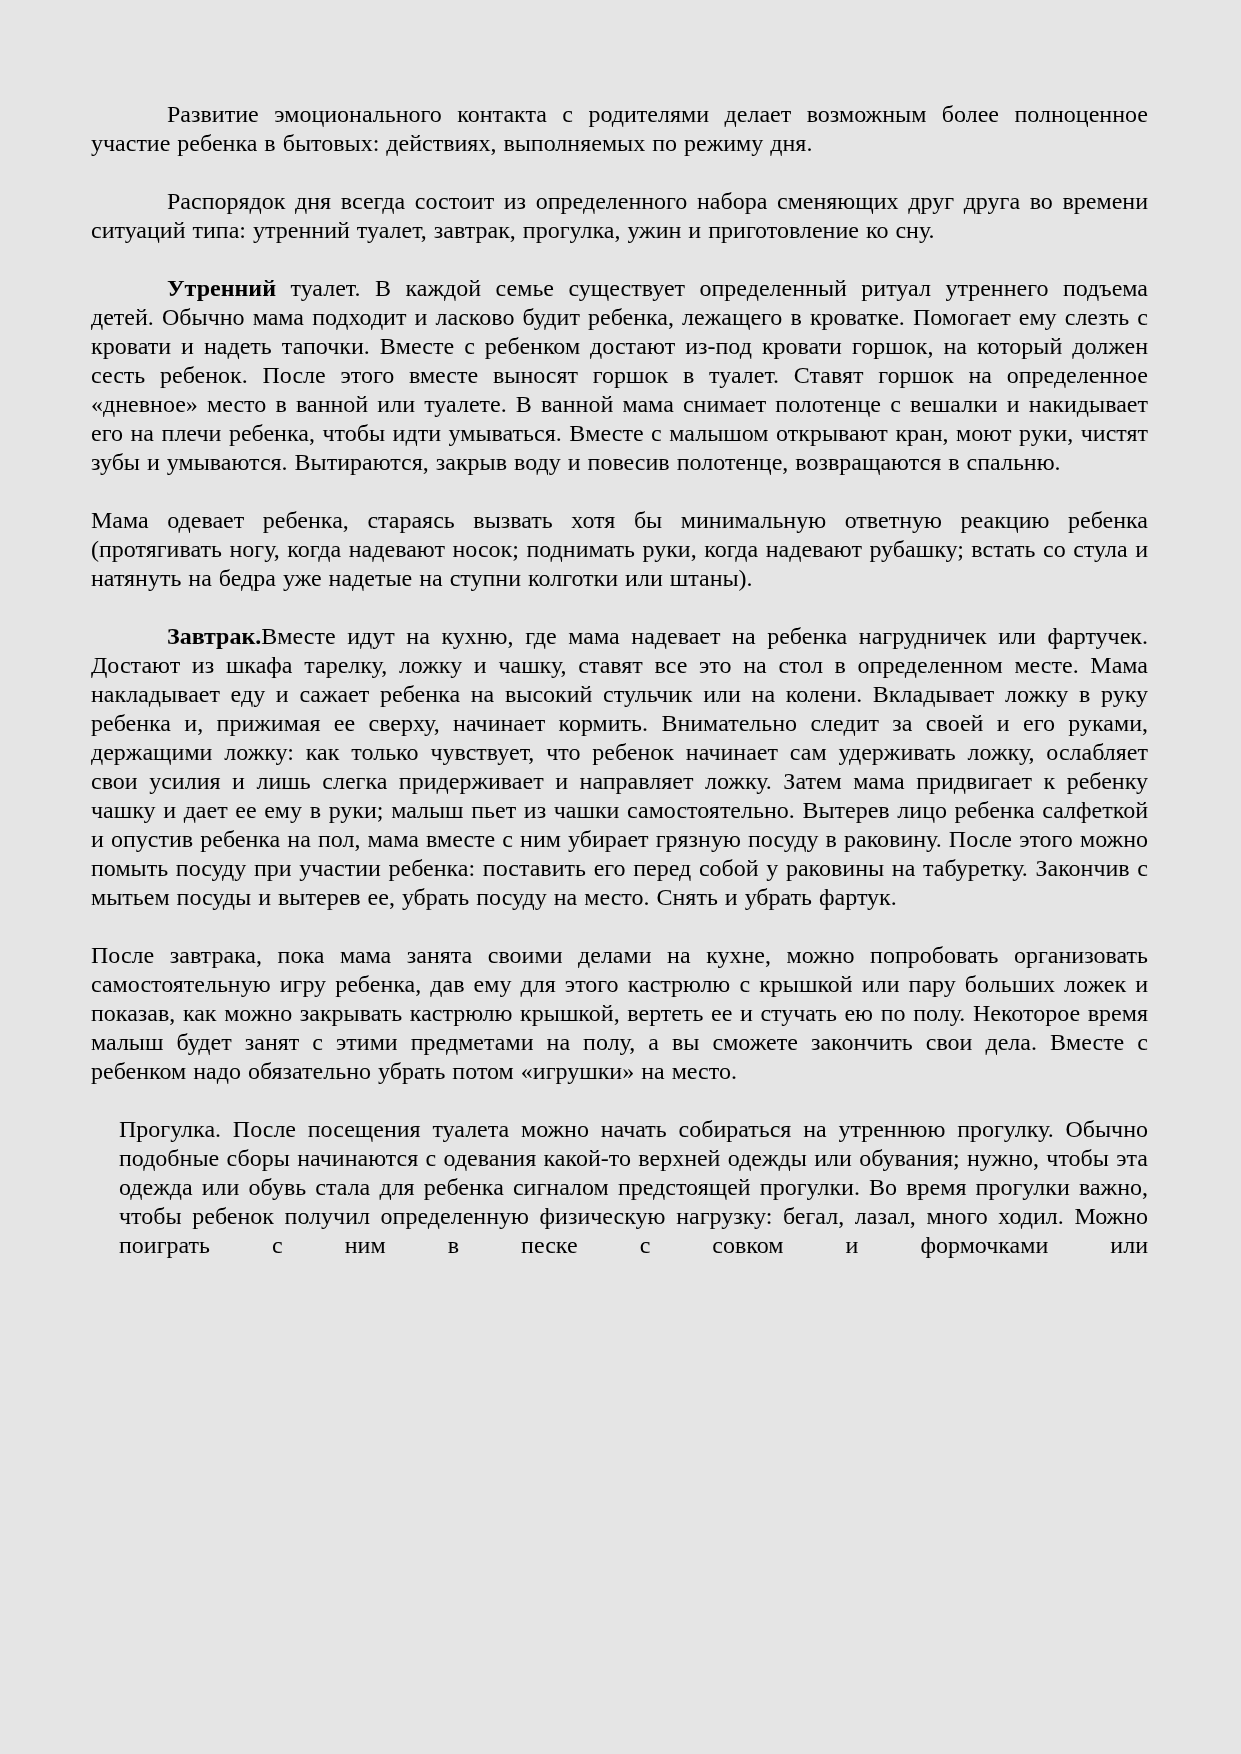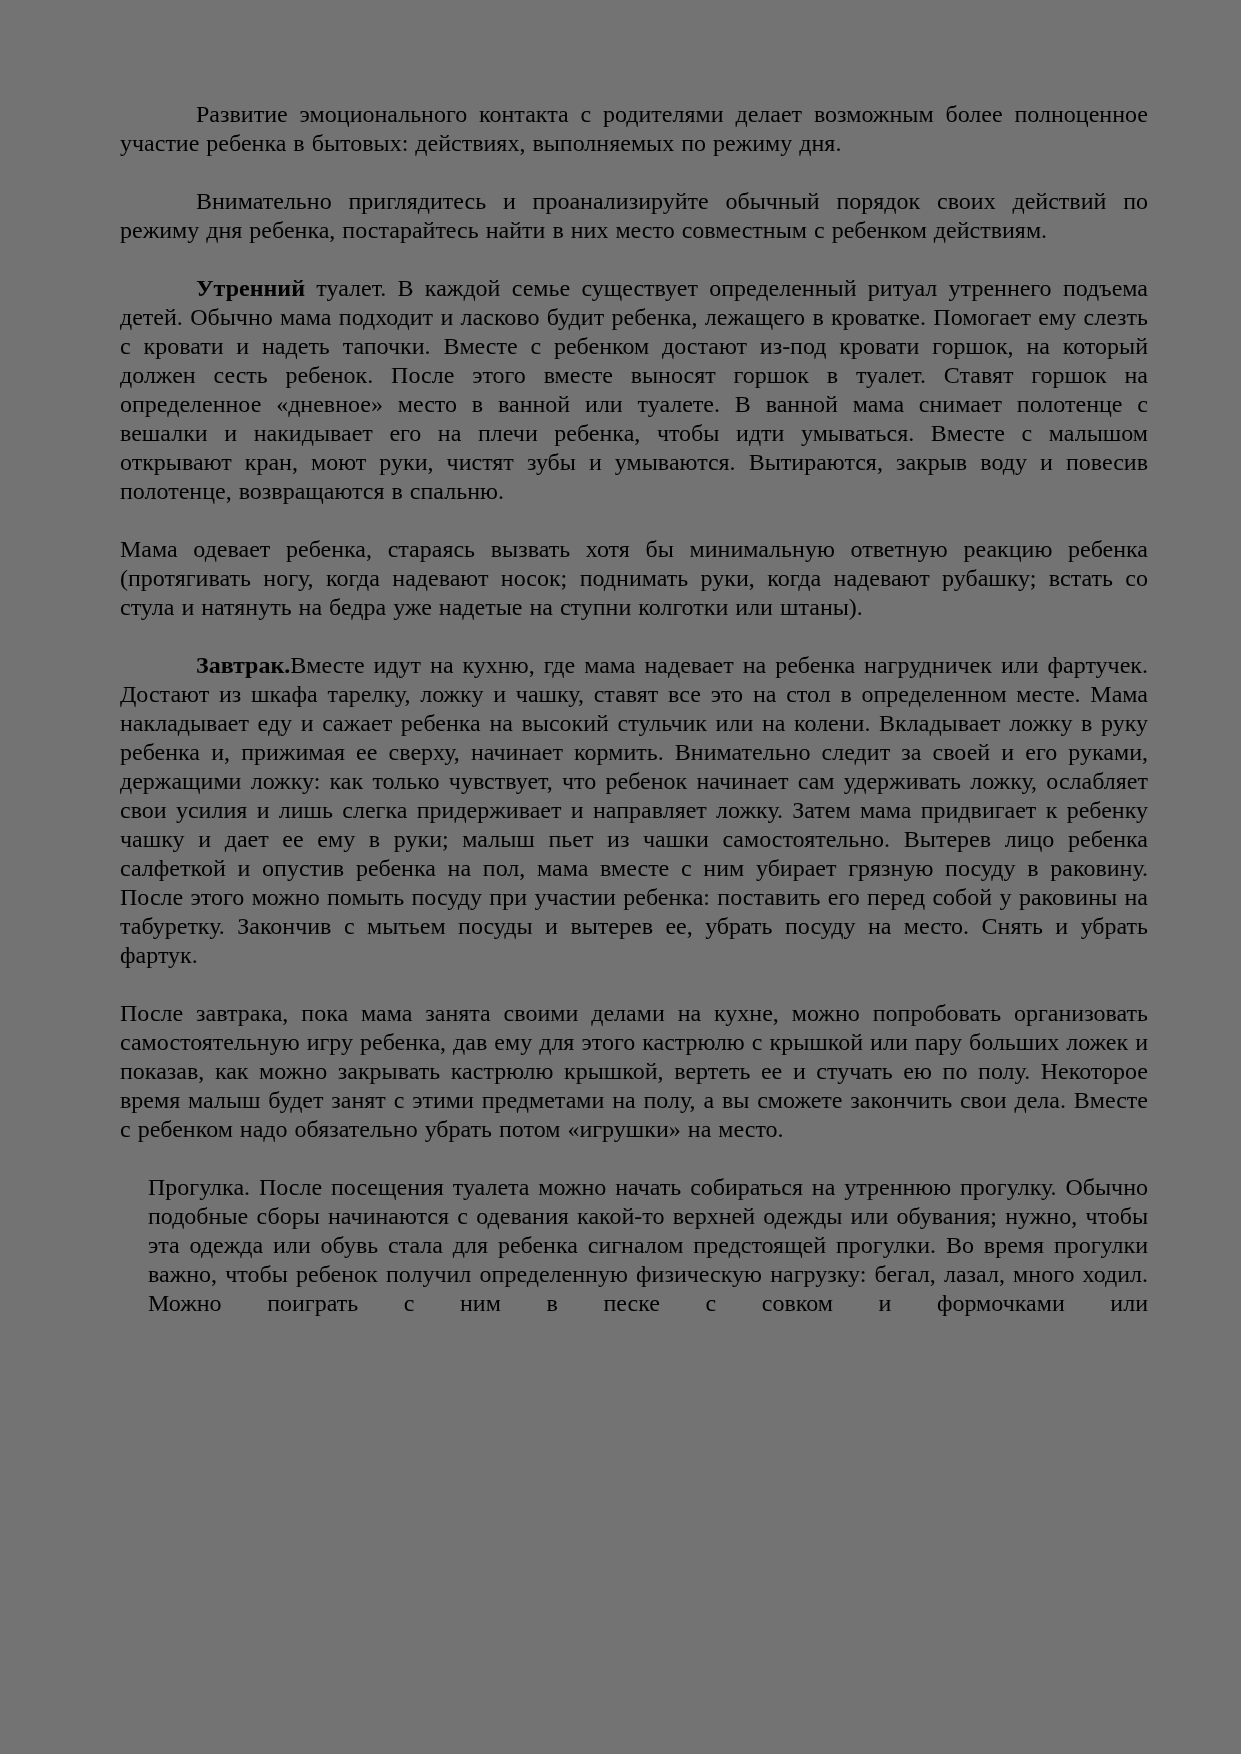--- a/index.html
+++ b/index.html
@@ -5,23 +5,23 @@
   html, body {
     margin: 0;
     padding: 0;
     background: #ffffff;
   }
   .page {
     position: relative;
     width: 1241px;
     height: 1754px;
     margin: 0 auto;
-    background: #737373;
+    background: #e5e5e5;
     box-sizing: border-box;
-    padding: 100px 93px 60px 120px; 
+    padding: 100px 93px 60px 91px; 
     color: #000000;
     font-family: "Liberation Serif", "DejaVu Serif", serif;
     font-size: 24px;
     line-height: 29px;
     text-align: justify;
     overflow: hidden;
   }
   .para {
     margin: 0 0 29px 0; 
     word-spacing: 1px;
@@ -35,20 +35,20 @@
   }
   .run-bold { font-weight: bold; }
   .run-underline { }
 </style>
 </head>
 <body>
 
 <div class="page">
   <div id="doc-body">
       <p class="para indent"><span class="">Развитие эмоционального контакта с родителями делает возможным более полноценное участие ребенка в бытовых: действиях, выполняемых по режиму дня.</span></p>
-      <p class="para indent"><span class="">Внимательно приглядитесь и проанализируйте обычный порядок своих действий по режиму дня ребенка, постарайтесь найти в них место совместным с ребенком действиям.</span></p>
+      <p class="para indent"><span class="">Распорядок дня всегда состоит из определенного набора сменяющих друг друга во времени ситуаций типа: утренний туалет, завтрак, прогулка, ужин и приготовление ко сну.</span></p>
       <p class="para indent"><span class="run-bold ">Утренний</span><span class=""> туалет. В каждой семье существует определенный ритуал утреннего подъема детей. Обычно мама подходит и ласково будит ребенка, лежащего в кроватке. Помогает ему слезть с кровати и надеть тапочки. Вместе с ребенком достают из-под кровати горшок, на который должен сесть ребенок. После этого вместе выносят горшок в туалет. Ставят горшок на определенное «дневное» место в ванной или туалете. В ванной мама снимает полотенце с вешалки и накидывает его на плечи ребенка, чтобы идти умываться. Вместе с малышом открывают кран, моют руки, чистят зубы и умываются. Вытираются, закрыв воду и повесив полотенце, возвращаются в спальню.</span></p>
       <p class="para"><span class="">Мама одевает ребенка, стараясь вызвать хотя бы минимальную ответную реакцию ребенка (протягивать ногу, когда надевают носок; поднимать руки, когда надевают рубашку; встать со стула и натянуть на бедра уже надетые на ступни колготки или штаны).</span></p>
       <p class="para indent"><span class="run-bold run-underline">Завтрак.</span><span class="">Вместе идут на кухню, где мама надевает на ребенка нагрудничек или фартучек. Достают из шкафа тарелку, ложку и чашку, ставят все это на стол в определенном месте. Мама накладывает еду и сажает ребенка на высокий стульчик или на колени. Вкладывает ложку в руку ребенка и, прижимая ее сверху, начинает кормить. Внимательно следит за своей и его руками, держащими ложку: как только чувствует, что ребенок начинает сам удерживать ложку, ослабляет свои усилия и лишь слегка придерживает и направляет ложку. Затем мама придвигает к ребенку чашку и дает ее ему в руки; малыш пьет из чашки самостоятельно. Вытерев лицо ребенка салфеткой и опустив ребенка на пол, мама вместе с ним убирает грязную посуду в раковину. После этого можно помыть посуду при участии ребенка: поставить его перед собой у раковины на табуретку. Закончив с мытьем посуды и вытерев ее, убрать посуду на место. Снять и убрать фартук.</span></p>
       <p class="para"><span class="run-underline">После завтрака,</span><span class=""> пока мама занята своими делами на кухне, можно попробовать организовать самостоятельную игру ребенка, дав ему для этого кастрюлю с крышкой или пару больших ложек и показав, как можно закрывать кастрюлю крышкой, вертеть ее и стучать ею по полу. Некоторое время малыш будет занят с этими предметами на полу, а вы сможете закончить свои дела. Вместе с ребенком надо обязательно убрать потом «игрушки» на место.</span></p>
       <p class="para justify-last"><span class="run-underline">Прогулка.</span><span class=""> После посещения туалета можно начать собираться на утреннюю прогулку. Обычно подобные сборы начинаются с одевания какой-то верхней одежды или обувания; нужно, чтобы эта одежда или обувь стала для ребенка сигналом предстоящей прогулки. Во время прогулки важно, чтобы ребенок получил определенную физическую нагрузку: бегал, лазал, много ходил. Можно поиграть с ним в песке с совком и формочками или</span></p>
     </div>
 </div>
 
 </body></html>

